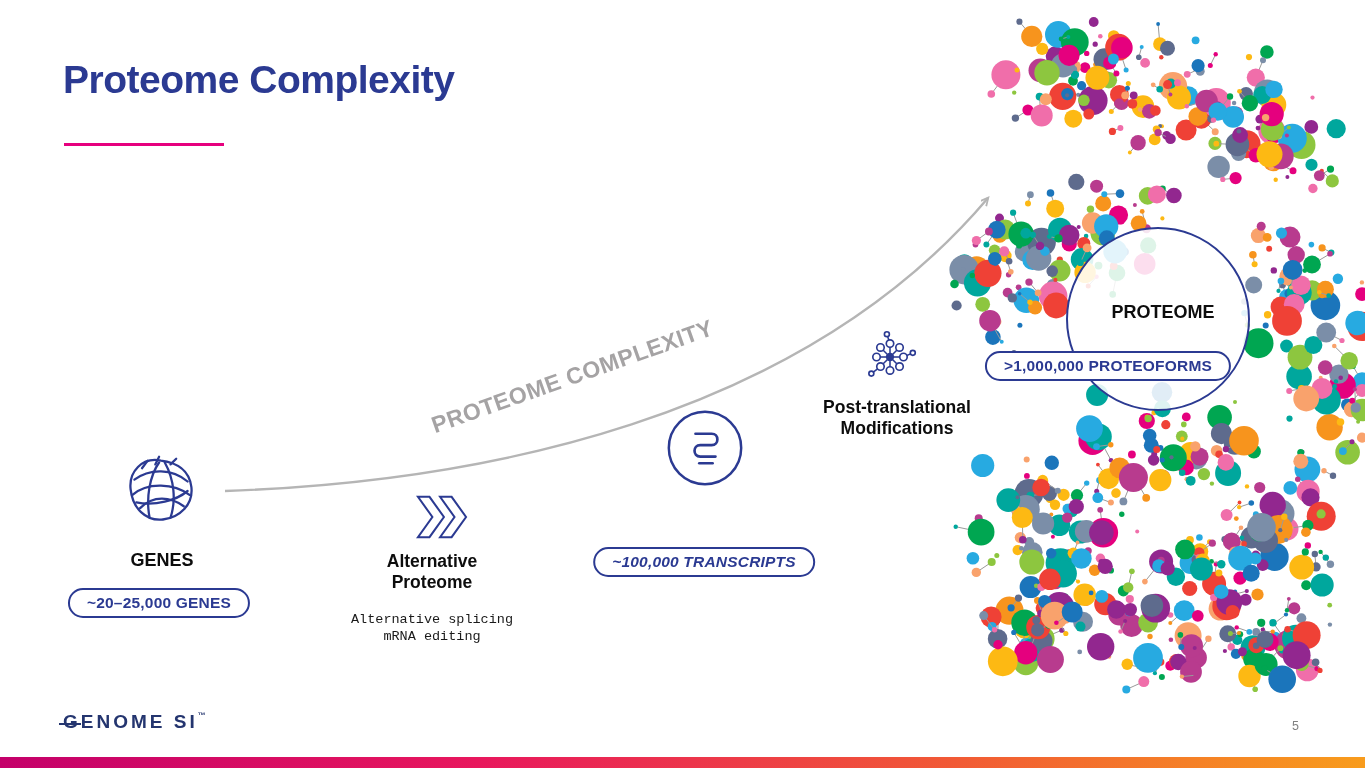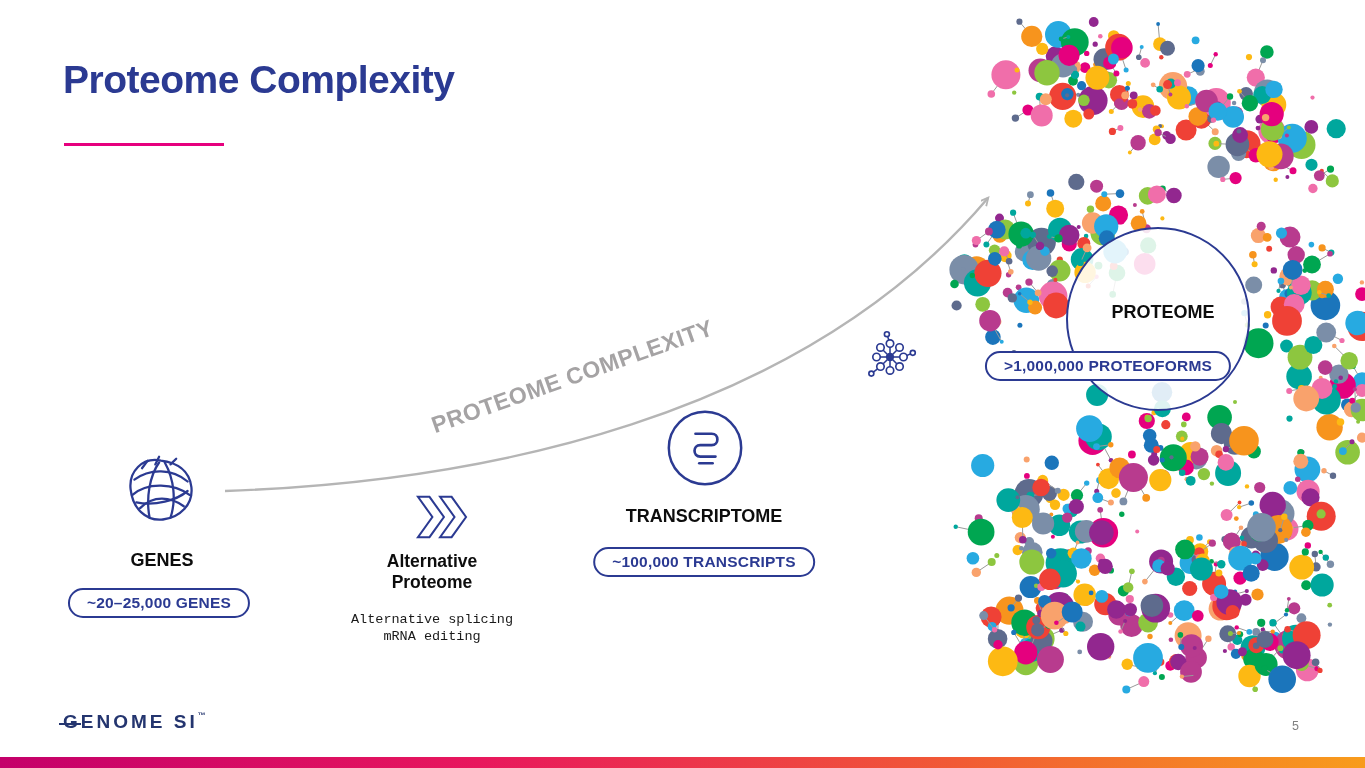--- a/index.html
+++ b/index.html
@@ -28,21 +28,21 @@
   .genome-icon { left:120px; top:453px; width:82px; height:76px; }
   .genome-label { left:162px; top:550px; }
   .genome-badge { left:159px; top:588px;text-align:center; }
 
   .altp-icon { left:415px; top:492px; width:54px; height:50px; }
   .altp-label { left:432px; top:551px; }
   .altp-sub { left:432px; top:611px;font-family:Liberation Mono, monospace; }
 
   .trans-icon { left:665px; top:408px; width:80px; height:80px; }
   .trans-label { left:704px; top:506px; }
-  .trans-badge { left:704px; top:547px; }
+  .trans-badge { left:704px; top:547px;font-style:italic; }
 
   .ptm-icon { left:861px; top:328px; width:58px; height:58px; }
   .ptm-label { left:897px; top:397px; }
 
   .proteome-circle { left:1066px; top:227px; width:184px; height:184px; border:2.5px solid #2b3a92;
                      border-radius:50%; background:rgba(255,255,255,0.87); z-index:2; }
   .proteome-label { left:1163px; top:302px; z-index:3; }
   .proteome-badge { left:1108px; top:343px; z-index:4;margin-top:8px; }
 
   .logo { left:63px; top:711px; z-index:3; }
@@ -1094,21 +1094,20 @@
     <span style="display:block">mRNA editing</span>
   </div>
 
   <svg class="abs icon trans-icon" viewBox="0 0 84 84">
     <circle cx="42" cy="42" r="38" fill="none" stroke="#2b3a92" stroke-width="2.6"></circle>
     <g fill="none" stroke="#2b3a92" stroke-width="2.8" stroke-linecap="round">
       <path d="M32 27 H49 C 57 27 57 39 49 39 H37 C 29 39 29 51 37 51 H53"></path>
       <path d="M36 58 H50"></path>
     </g>
   </svg>
-  <div class="abs stage-label cx trans-label">TRANSCRIPTOME</div>
   <div class="abs pill cx trans-badge">~100,000 TRANSCRIPTS</div>
 
   <svg class="abs icon ptm-icon" viewBox="0 0 56 56">
     <g stroke="#2b3a92" stroke-width="1.5" fill="none">
       <line x1="28" y1="28" x2="41" y2="28"></line>
         <line x1="28" y1="28" x2="37.2" y2="37.2"></line>
       <line x1="28" y1="28" x2="28" y2="41"></line>
         <line x1="28" y1="28" x2="18.8" y2="37.2"></line>
       <line x1="28" y1="28" x2="15" y2="28"></line>
         <line x1="28" y1="28" x2="18.8" y2="18.8"></line>
@@ -1126,20 +1125,24 @@
         <circle cx="15" cy="28" r="3.6"></circle>
         <circle cx="18.8" cy="18.8" r="3.6"></circle>
       <circle cx="28" cy="15" r="3.6"></circle>
         <circle cx="37.2" cy="18.8" r="3.6"></circle>
       <circle cx="50" cy="24" r="2.4"></circle>
         <circle cx="25" cy="6" r="2.4"></circle>
         <circle cx="10" cy="44" r="2.4"></circle>
     </g>
     <circle cx="28" cy="28" r="4" fill="#2b3a92"></circle>
   </svg>
+  <div class="abs small-label cx ptm-label">
+    <span style="display:block">Post-translational</span>
+    <span style="display:block">Modifications</span>
+  </div>
 
   <div class="abs proteome-circle"></div>
   <div class="abs stage-label cx proteome-label">PROTEOME</div>
   <div class="abs pill cx proteome-badge">&gt;1,000,000 PROTEOFORMS</div>
 
   <div class="abs logo">
     <span class="logo-text"><span class="logo-qbar"></span><span>GENOME SI</span><span class="logo-tm">™</span></span>
   </div>
   <div class="abs page-number">5</div>
   <div class="abs footer-bar"></div>

